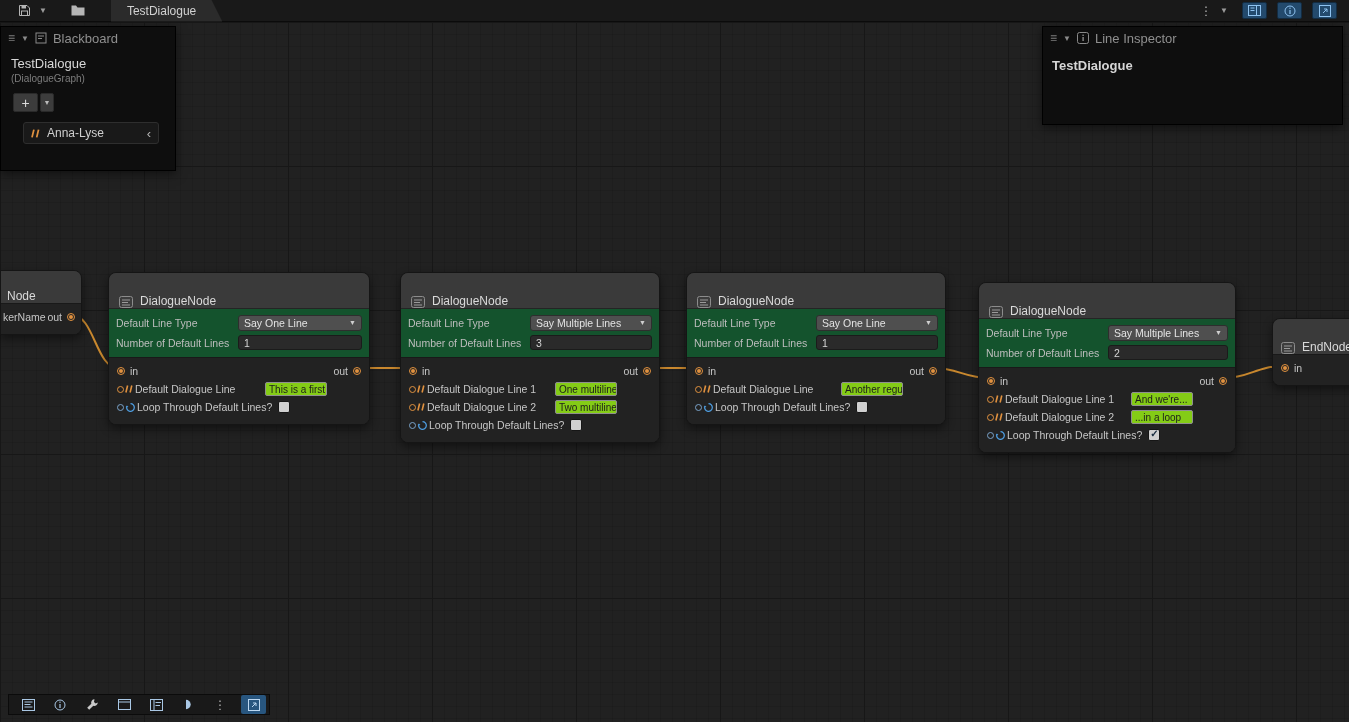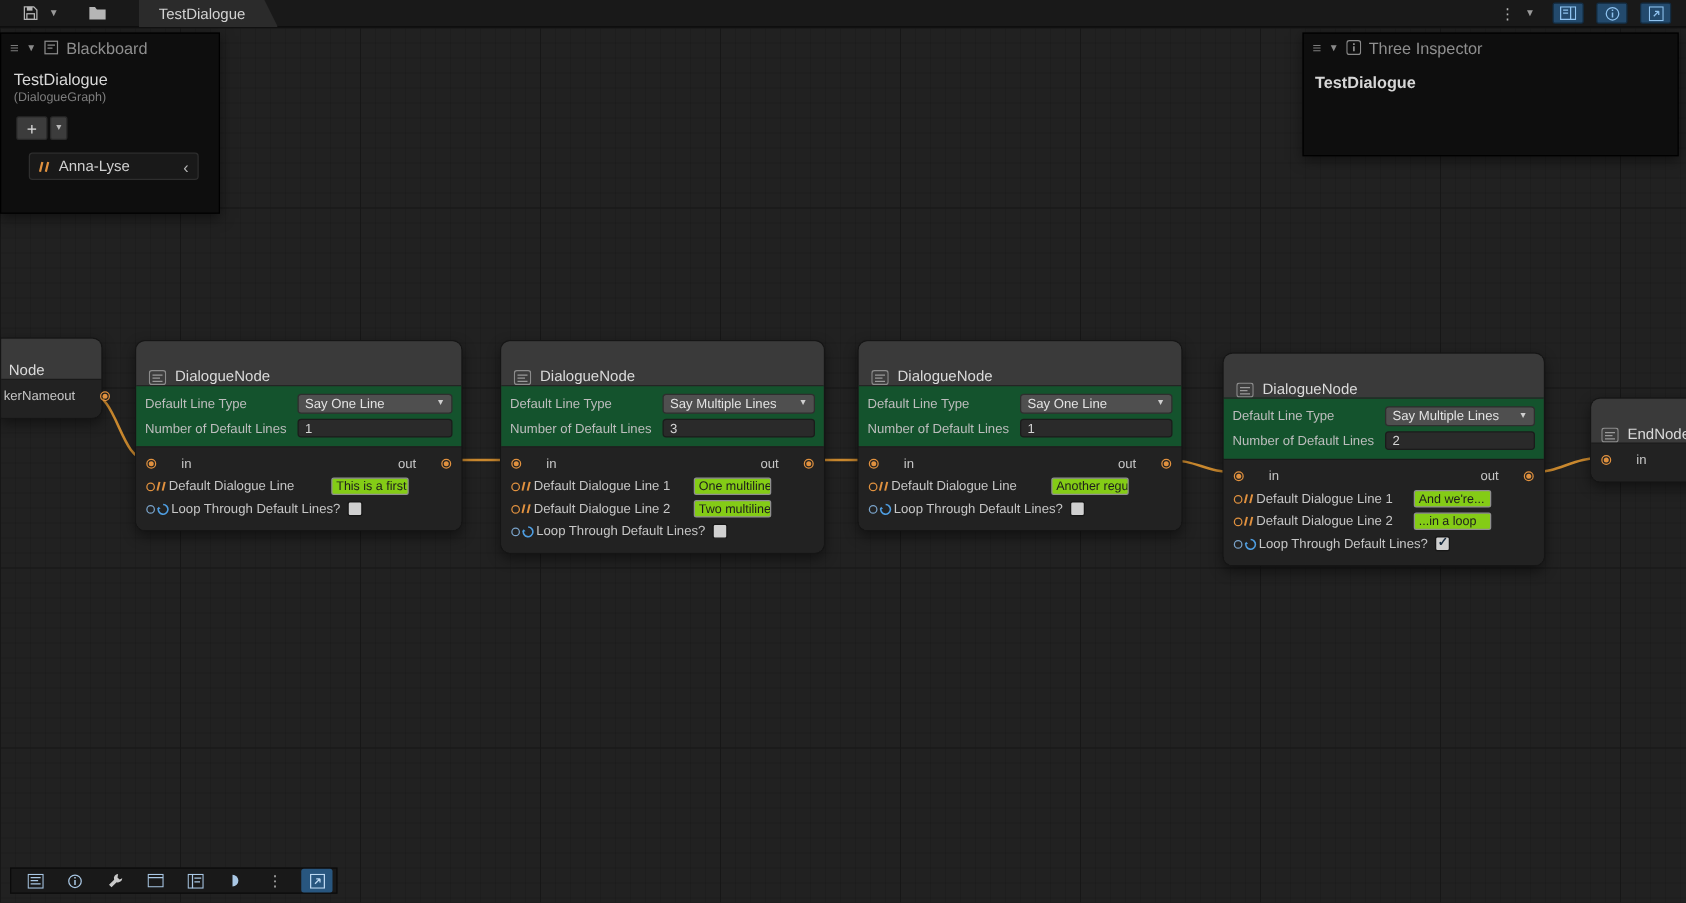--- a/index.html
+++ b/index.html
@@ -94,21 +94,21 @@
   .dropdown { flex:1; height:16px; background:#4f4f4f; border:1px solid #2e2e2e;
     border-radius:3px; display:flex; align-items:center; padding:0 5px;
     font-size:10.5px; color:#e3e3e3; overflow:hidden; white-space:nowrap; }
   .dd-caret { margin-left:auto; font-size:7px; color:#cfcfcf; }
   .textfield { flex:1; height:15px; background:#2a2a2a; border:1px solid #1b1b1b;
     border-radius:3px; display:flex; align-items:center; padding:0 5px;
     font-size:10.5px; color:#d5d5d5; }
   .node-body { background:#222222; border-radius:0 0 7px 7px;
     padding:4px 0 8px; border-top:1px solid #191919; }
   .io-row { display:flex; align-items:center; height:18px; padding:0 8px; }
-  .io-left, .io-right { display:flex; align-items:center; gap:20px; }
+  .io-left, .io-right { display:flex; align-items:center; gap:5px; }
   .io-right { margin-left:auto; }
   .port { width:8px; height:8px; border:1px solid #e0913f; border-radius:50%;
     position:relative; flex:0 0 8px; }
   .port.connected::after { content:""; position:absolute; inset:1px;
     background:#e0913f; border-radius:50%; }
   .port-label { font-size:10.5px; color:#c6c6c6; }
   .line-row { display:flex; align-items:center; gap:1px; height:18px;
     padding:0 42px 0 8px; }
   .rport { width:7px; height:7px; border:1px solid #e0913f; border-radius:50%;
     flex:0 0 7px; }
@@ -459,21 +459,21 @@
 
 <div class="panel" style="left:1042px; top:26px; width:301px; height:99px;">
   <div class="panel-header">
     <span class="burger">≡</span>
     <span class="fold">▼</span>
     <svg width="12" height="12" viewBox="0 0 12 12">
         <rect x="0.5" y="0.5" width="11" height="11" rx="2" fill="none" stroke="#8a8a8a"></rect>
         <rect x="5.4" y="5" width="1.4" height="4" fill="#8a8a8a"></rect>
         <rect x="5.4" y="2.6" width="1.4" height="1.4" fill="#8a8a8a"></rect>
       </svg>
-    <span>Three Inspector</span>
+    <span>Line Inspector</span>
   </div>
   <div class="gi-title">TestDialogue</div>
 </div>
 
 <div class="top-toolbar">
   <button class="tb-btn">
     <svg width="13" height="13" viewBox="0 0 13 13">
         <path d="M1.5 1.5h7.5l2.5 2.5v7.5h-10z" fill="none" stroke="#b5b5b5"></path>
         <rect x="3.5" y="1.5" width="4.5" height="3" fill="#b5b5b5"></rect>
         <rect x="3.5" y="7" width="6" height="4.5" fill="none" stroke="#b5b5b5"></rect>

